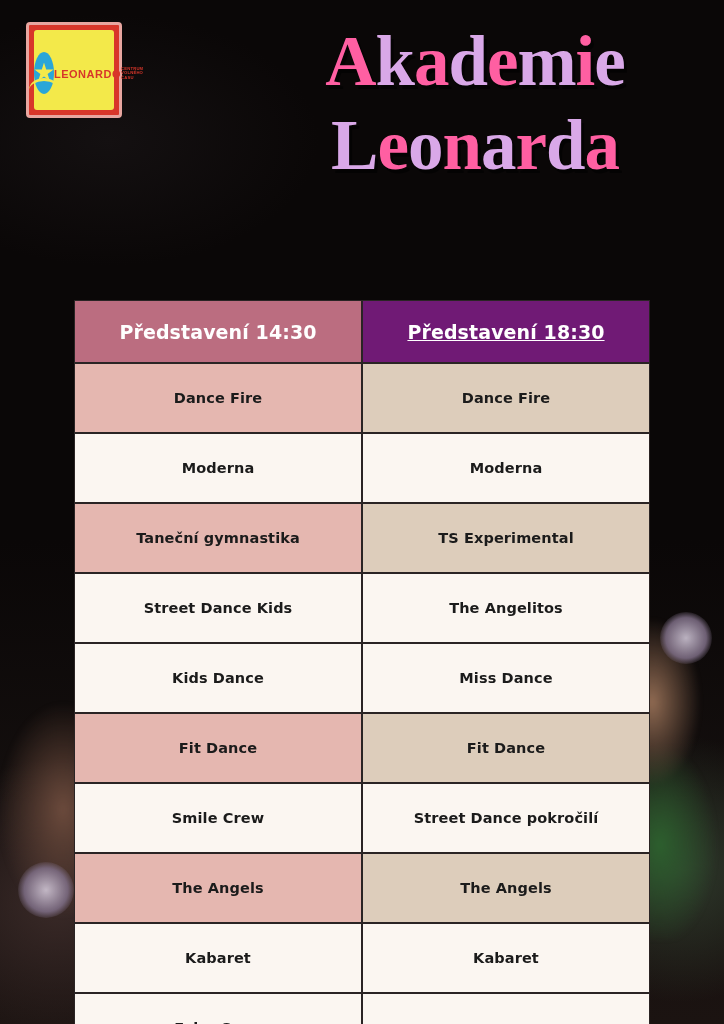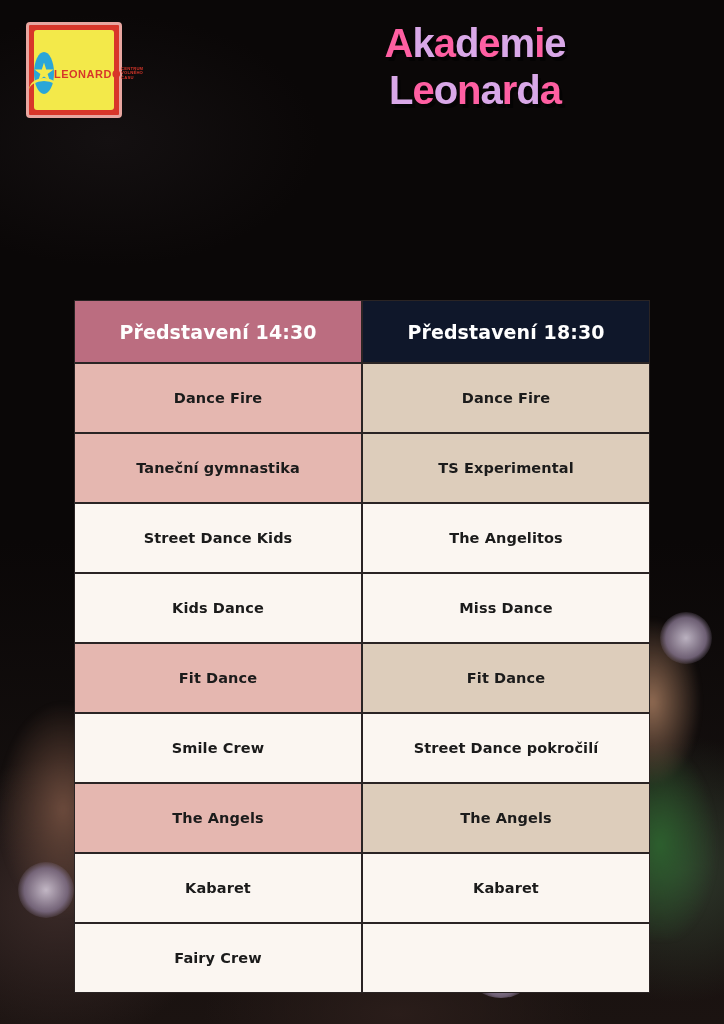--- a/index.html
+++ b/index.html
@@ -117,23 +117,23 @@
   }
 
   
   .title-wrap {
     position: absolute;
     left: 250px; top: 20px;
     width: 450px;
     text-align: center;
   }
   .title-line {
-    font-family: Liberation Sans, sans-serif;
+    font-family: Liberation Serif, serif;
     font-weight: 900;
-    font-size: 40px;
+    font-size: 71px;
     line-height: 1.18;
     letter-spacing: -1px;
     margin: 0;
     white-space: nowrap;
     text-shadow: 3px 4px 0 rgba(0,0,0,0.55);
   }
   .c-pink { color: #ff5fa2; }
   .c-lav  { color: #d9a8e8; }
 
   
@@ -157,21 +157,21 @@
     font-family: "DejaVu Sans", sans-serif;
     letter-spacing: .1px;
     padding: 0 6px;
   }
   .table th {
     height: 63px;
     font-size: 19px;
     color: #ffffff;
   }
   .th-left  { background: #bb6d80; }
-  .th-right { background: #0f172a; }
+  .th-right { background: #701a75; text-decoration: underline; }
   .c-l-odd  { background: #e5b7b0; }
   .c-l-even { background: #fbf6f1; }
   .c-r-odd  { background: #ddcdbb; }
   .c-r-even { background: #fbf6f1; }
   .c-empty  { background: #ddcdbb; }
   .c-empty-light { background: #fbf6f1; }
 </style>
 </head>
 <body>
 
@@ -211,20 +211,24 @@
         <th class="th-left">Představení 14:30</th>
         <th class="th-right">Představení 18:30</th>
       </tr>
     </thead>
     <tbody>
       <tr>
         <td class="c-l-odd">Dance Fire</td>
         <td class="c-r-odd">Dance Fire</td>
       </tr>
       <tr>
+        <td class="c-l-even">Moderna</td>
+        <td class="c-r-even">Moderna</td>
+      </tr>
+      <tr>
         <td class="c-l-odd">Taneční gymnastika</td>
         <td class="c-r-odd">TS Experimental</td>
       </tr>
       <tr>
         <td class="c-l-even">Street Dance Kids</td>
         <td class="c-r-even">The Angelitos</td>
       </tr>
       <tr>
         <td class="c-l-even">Kids Dance</td>
         <td class="c-r-even">Miss Dance</td>

